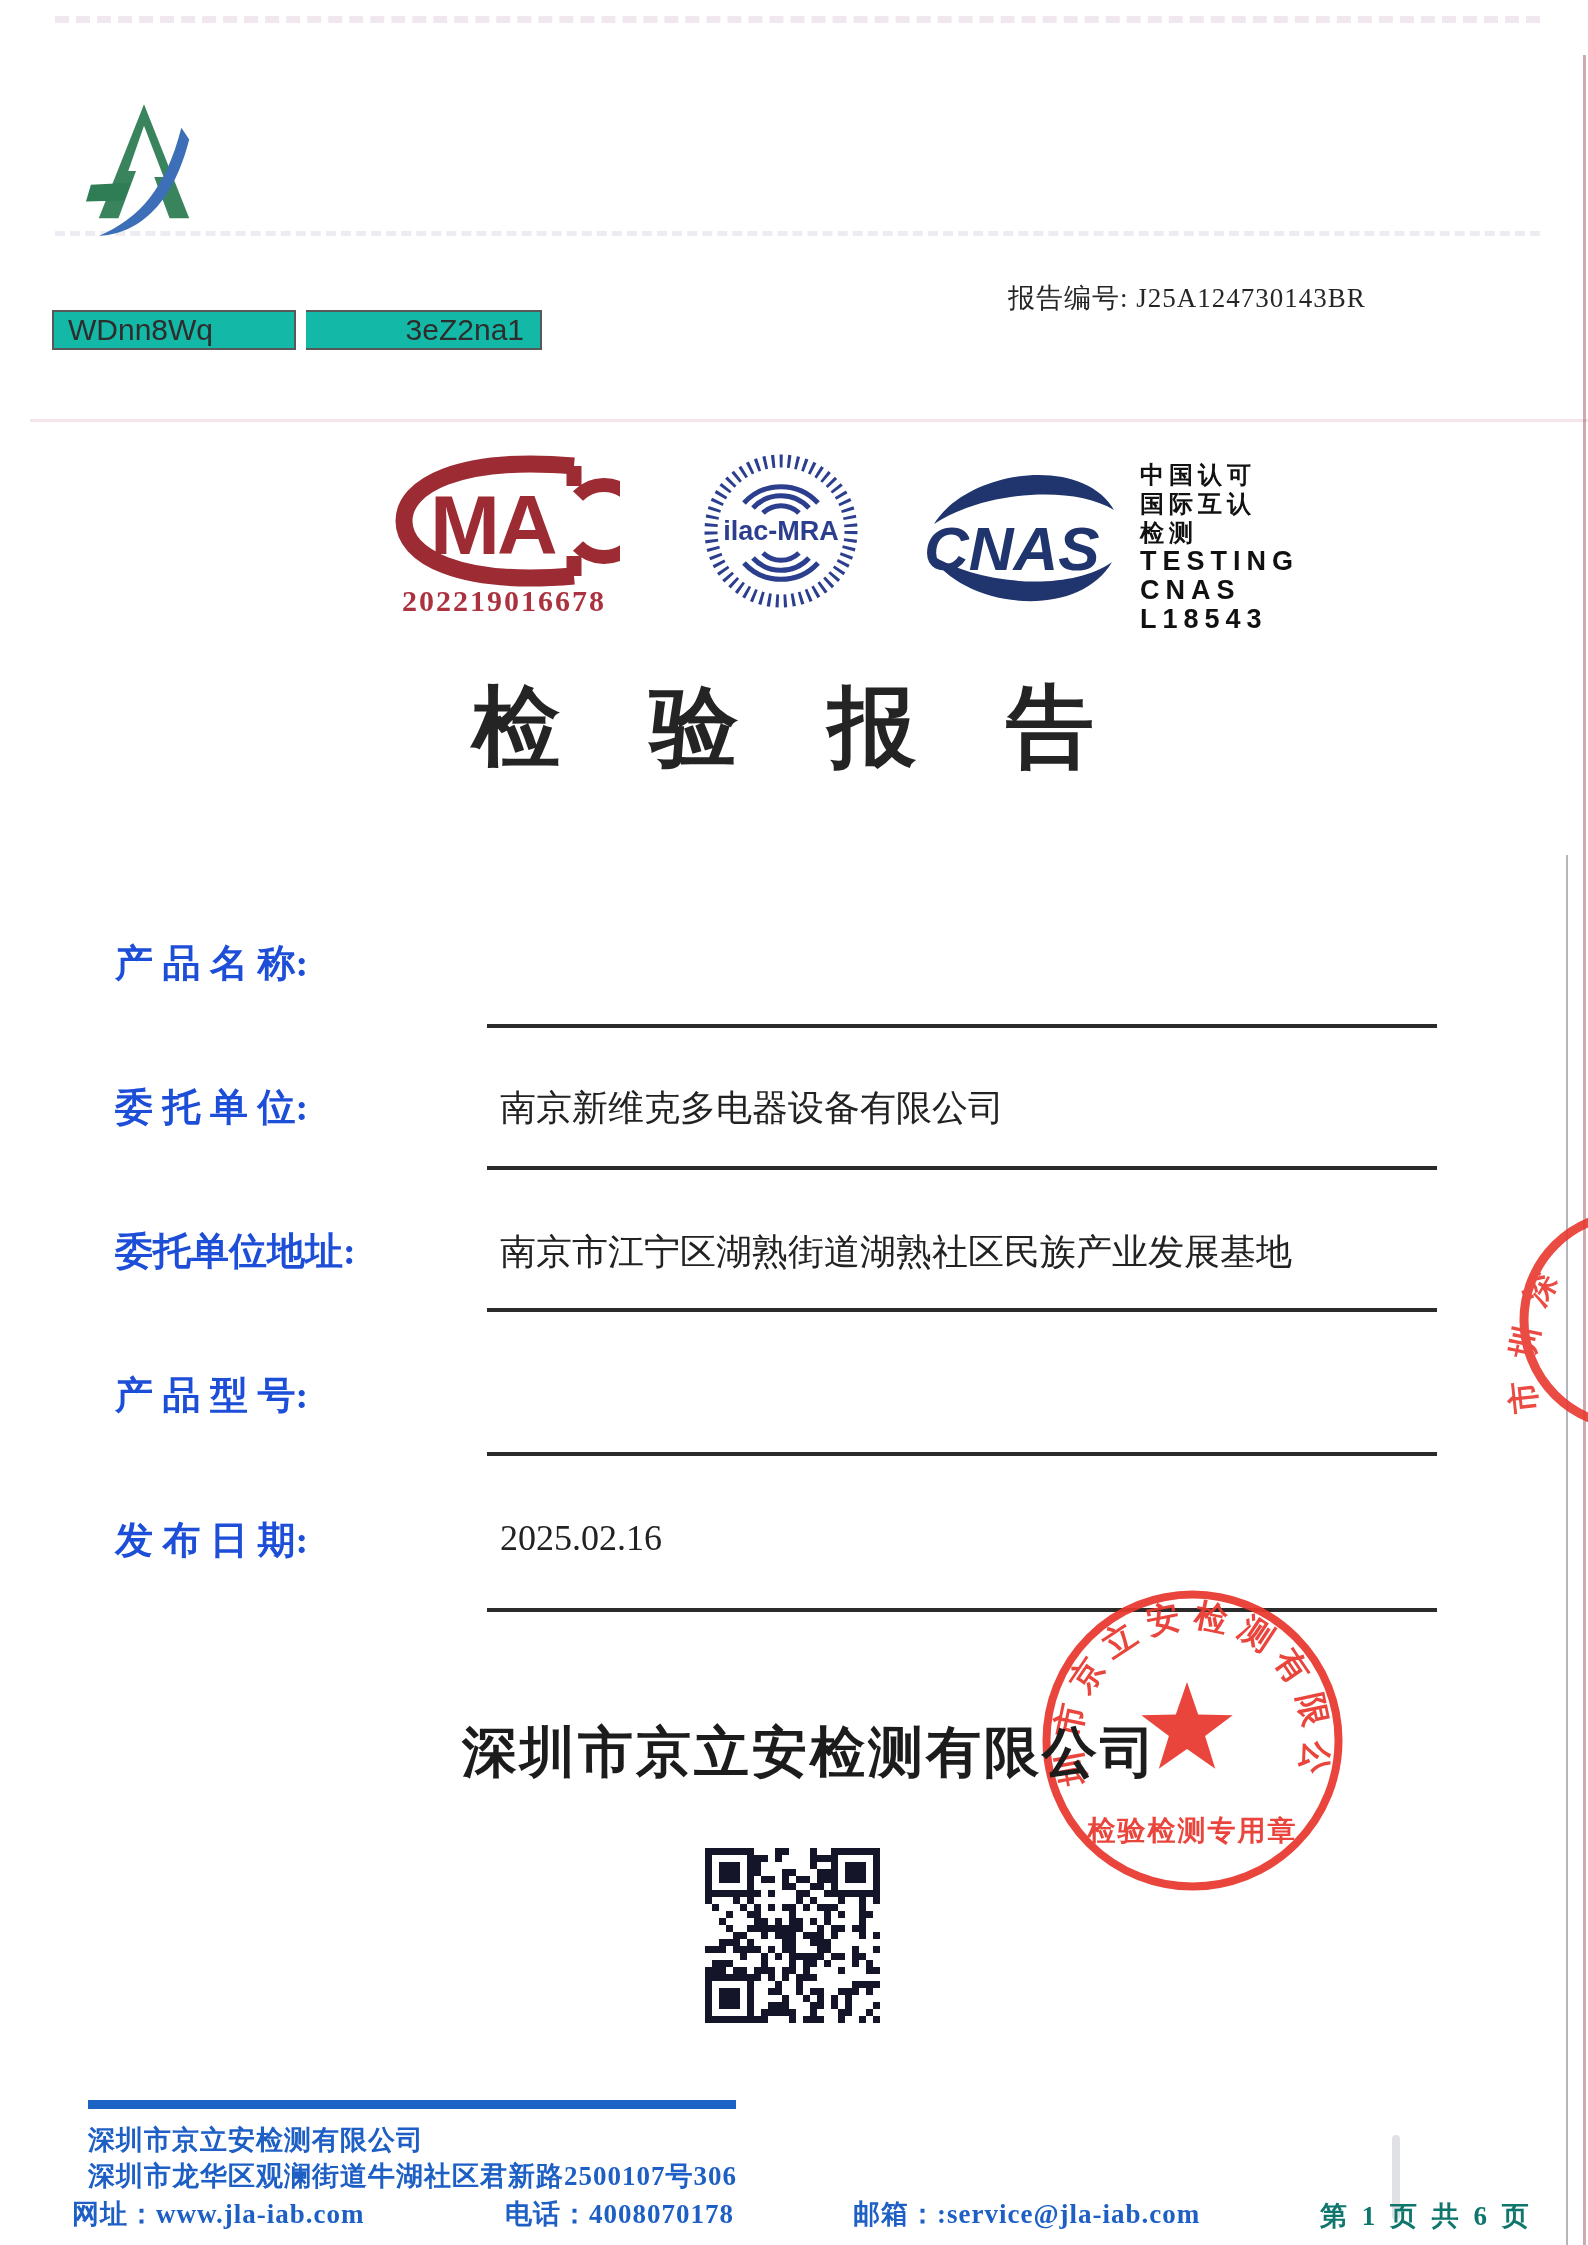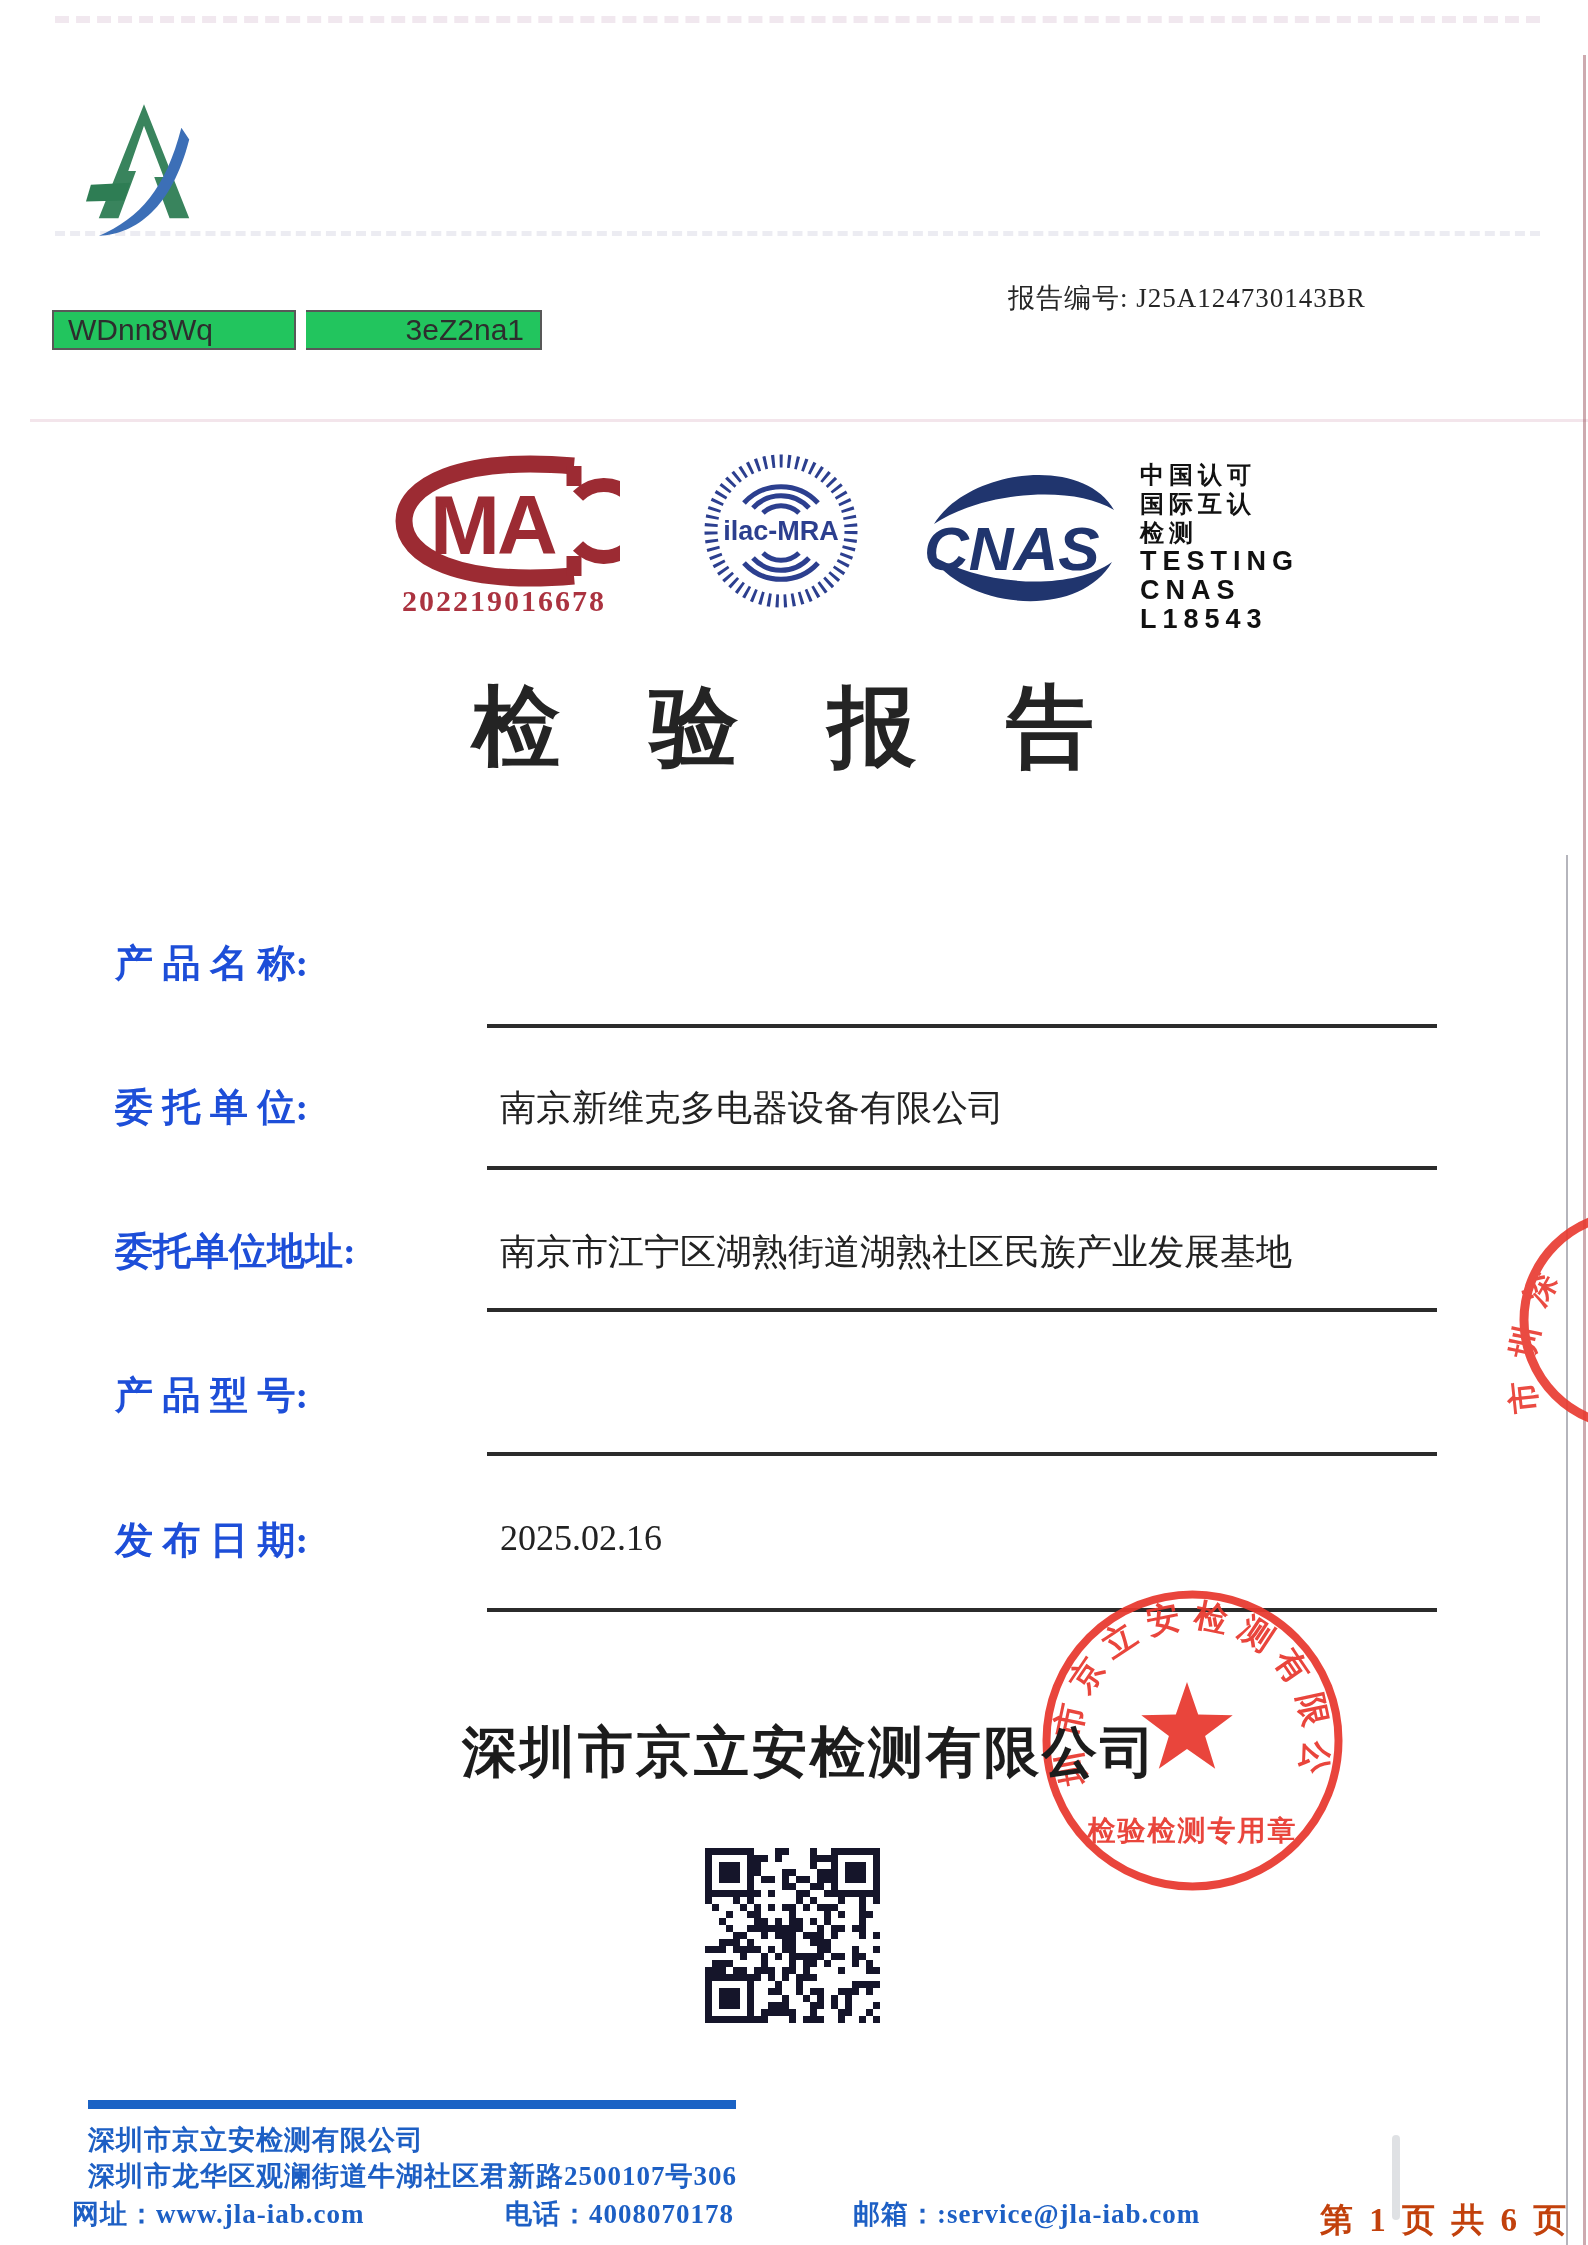--- a/index.html
+++ b/index.html
@@ -16,21 +16,21 @@
   .smudge{left:1392px;top:2135px;width:8px;height:85px;background:#b9bcc4;opacity:.45;border-radius:4px;}
 
   
   .logo-icon{left:85px;top:98px;width:118px;height:150px;}
   .logo-word{left:228px;top:148px;font-family:"Liberation Sans","DejaVu Sans",sans-serif;
              font-weight:bold;font-size:52px;color:#2e7d54;letter-spacing:7px;}
   .report-no{left:1008px;top:280px;font-size:27px;letter-spacing:1px;color:#262626;}
   .report-no b{font-weight:normal;}
   .codebox{top:310px;height:40px;border:2px solid #585858;box-sizing:border-box;
            font-family:"Liberation Sans","DejaVu Sans",sans-serif;font-size:30px;color:#2d2d2d;
-           display:flex;align-items:center;background:#22c55e;}
+           display:flex;align-items:center;background:#14b8a6;}
   .codebox.left{left:52px;width:244px;padding-left:14px;}
   .codebox.right{left:306px;width:236px;justify-content:flex-end;padding-right:16px;border-left:none;}
 
   
   .cma{left:388px;top:452px;width:232px;height:138px;}
   .cma-number{left:380px;top:584px;width:248px;text-align:center;color:#ab3340;
               font-weight:bold;font-size:30px;letter-spacing:2px;font-family:"Liberation Serif",serif;}
   .ilac{left:700px;top:450px;width:162px;height:162px;}
   .cnas{left:922px;top:462px;width:200px;height:152px;}
   .cnas-text{left:1140px;top:460px;width:220px;font-family:"Liberation Sans","DejaVu Sans",sans-serif;
@@ -55,21 +55,21 @@
 
   
   .fbar{left:88px;top:2100px;width:648px;height:9px;background:#1b63c5;}
   .ftext{font-size:27px;color:#1d5fc4;font-weight:bold;letter-spacing:1px;white-space:nowrap;
          font-family:"Liberation Serif","DejaVu Serif",serif;}
   .f1{left:88px;top:2122px;}
   .f2{left:88px;top:2158px;}
   .f3{left:72px;top:2196px;}
   .f-tel{left:505px;top:2196px;text-align:right;}
   .f-mail{left:853px;top:2196px;}
-  .fpage{left:1320px;top:2198px;width:240px;text-align:right;font-size:33px;color:#c2410c;
+  .fpage{left:1320px;top:2198px;width:240px;text-align:left;font-size:27px;color:#0f766e;
          letter-spacing:4px;font-weight:bold;white-space:nowrap;}
 </style>
 </head>
 <body>
 
 <div id="page">
 
   <div class="abs scan-band"></div>
   <div class="abs dot-line"></div>
   <div class="abs pink-line"></div>

